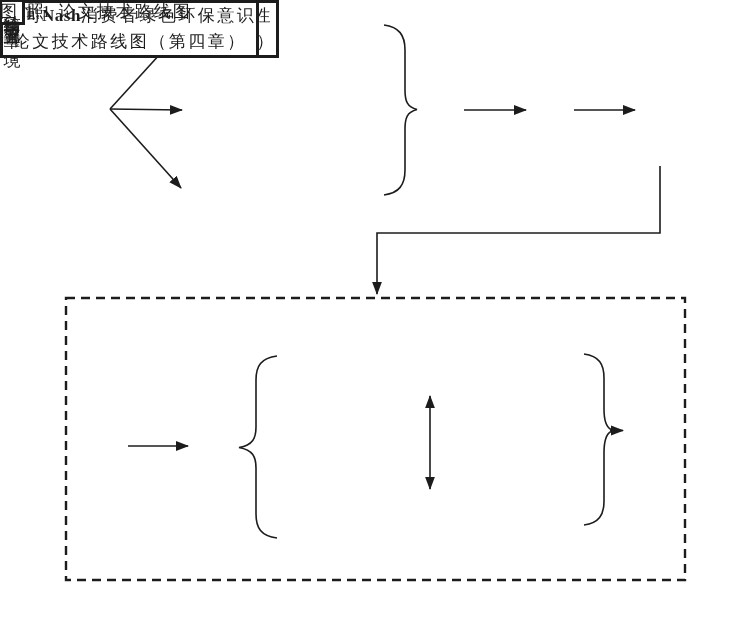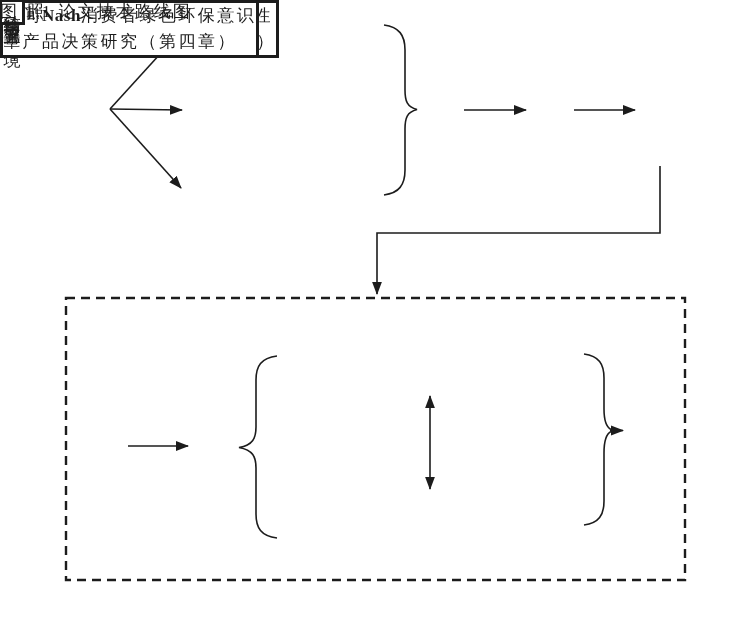--- a/index.html
+++ b/index.html
@@ -124,21 +124,21 @@
     <span>产品决策</span>
   </div>
 
   <div class="box chapter" id="box-chapter3">
     <div><span>链间</span><b>Stackelberg</b><span>博弈下的竞争性</span></div>
     <div>供应链产品决策研究（第三章）</div>
   </div>
 
   <div class="box chapter" id="box-chapter4">
     <div><span>链间</span><b>Nash</b><span>消费者绿色环保意识</span></div>
-    <div>产品决策研究（第四章）</div>
+    <div>论文技术路线图（第四章）</div>
   </div>
 
   <div id="compare-label">对照</div>
 
   <div class="box vbox" id="box-conclusion">
     <span>结论与展望（第五章）</span>
   </div>
 
   <div id="figure-caption">图 1.1 论文技术路线图</div>
 

